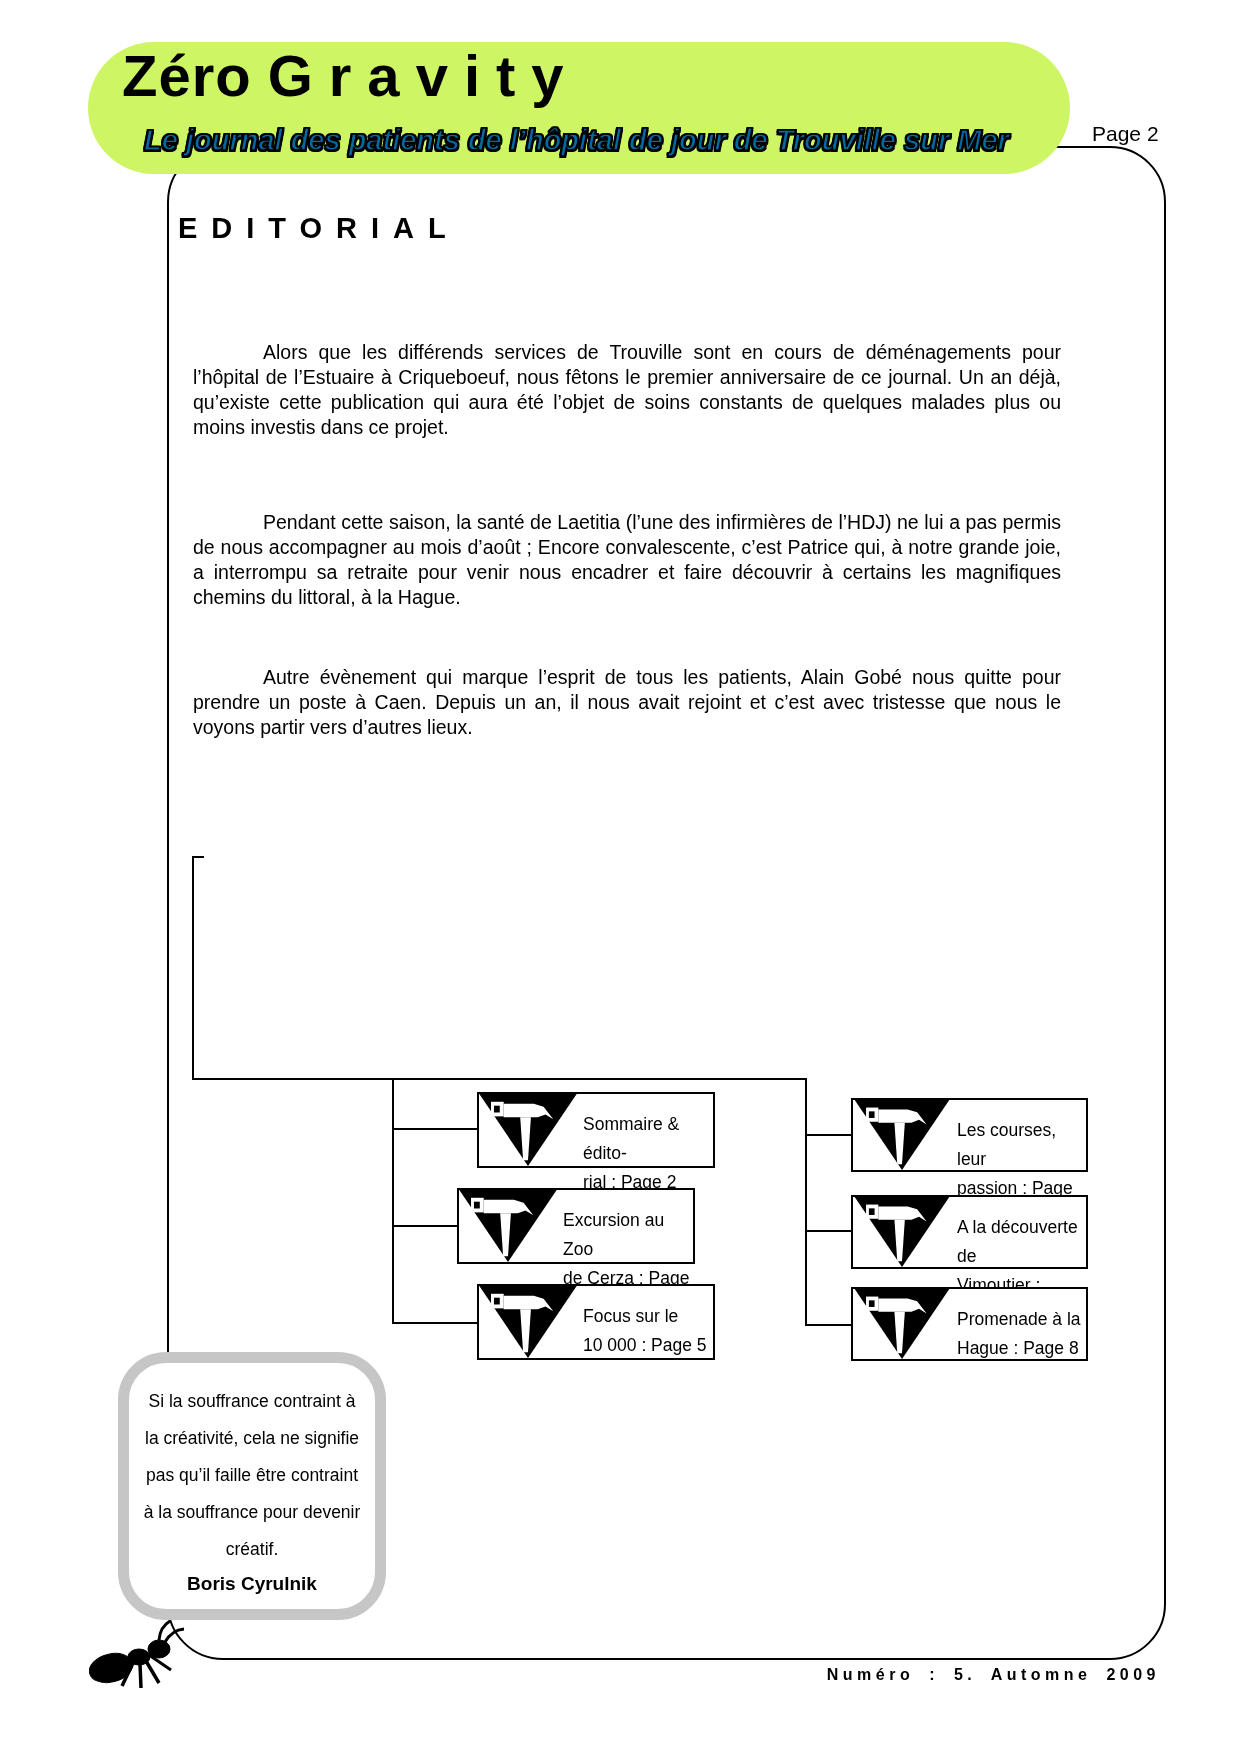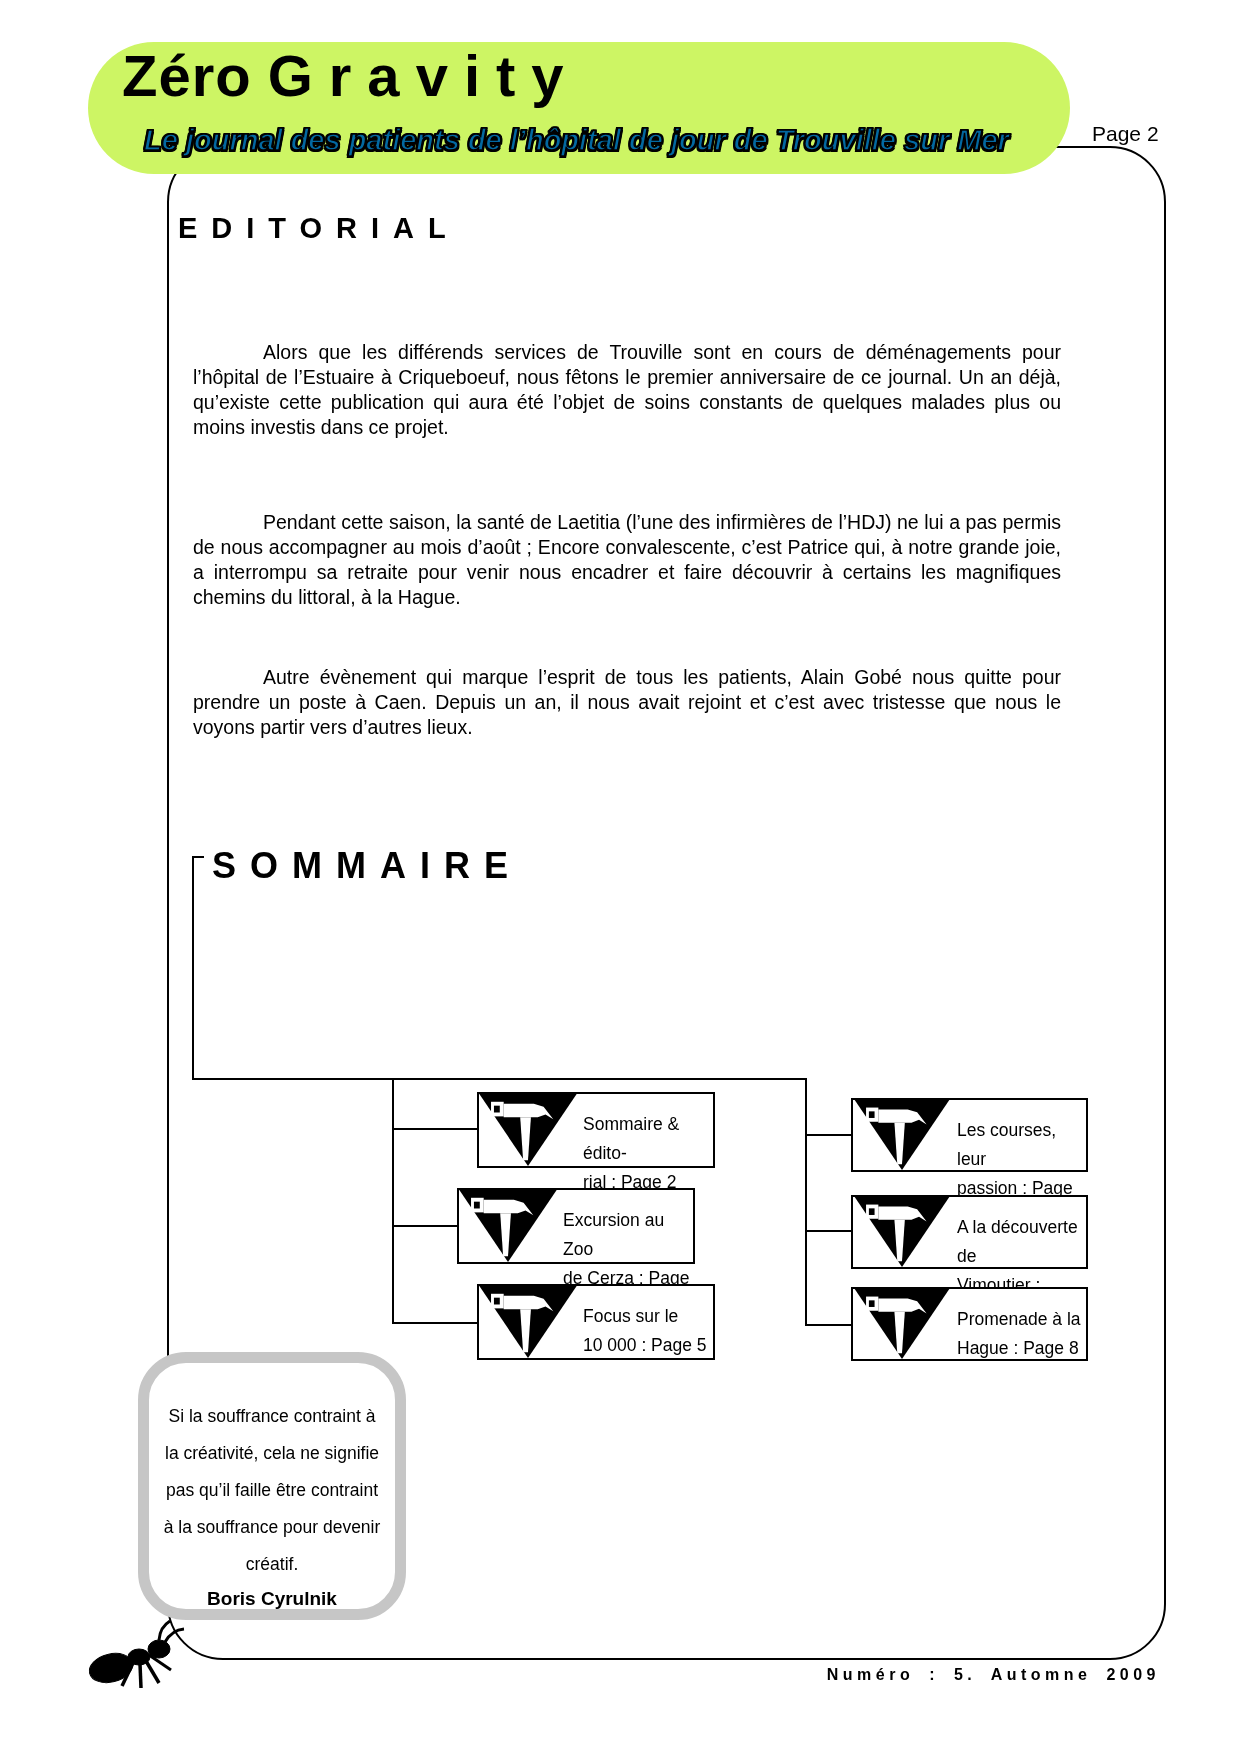--- a/index.html
+++ b/index.html
@@ -41,21 +41,21 @@
   
   .sbox{position:absolute;width:238px;height:76px;border:2px solid #000;
         background:#fff;display:flex;align-items:flex-start;z-index:2;box-sizing:border-box;}
   .sicon{flex:none;width:98px;height:72px;}
   .sicon svg{display:block;}
   .stext{flex:1;padding:16px 2px 0 6px;font-size:17.5px;line-height:29px;}
 
   
   .quote{position:absolute;left:118px;top:1352px;width:268px;height:268px;
          background:#fff;border:11px solid #c6c6c6;border-radius:48px;z-index:3;
-         box-sizing:border-box;text-align:center;padding-top:35px;margin-left:20px;}
+         box-sizing:border-box;text-align:center;padding-top:20px;}
   .quote .ql{font-size:17.5px;line-height:37px;}
   .quote .qa{font-size:19px;font-weight:bold;margin-top:5px;}
 
   .footer{position:absolute;top:1666px;right:80px;font-size:16px;font-weight:bold;
           letter-spacing:4.5px;word-spacing:6px;z-index:2;white-space:nowrap;}
 
   .ant{position:absolute;left:85px;top:1612px;z-index:4;}
 </style>
 </head>
 <body>
@@ -70,21 +70,20 @@
     <div class="subtitle">Le journal des patients de l’hôpital de jour de Trouville sur Mer</div>
   </div>
 
   <div class="h-edit">EDITORIAL</div>
   <div class="bodytext">
     <p class="p1">Alors que les différends services de Trouville sont en cours de déménagements pour l’hôpital de l’Estuaire à Criqueboeuf, nous fêtons le premier anniversaire de ce journal. Un an déjà, qu’existe cette publication qui aura été l’objet de soins constants de quelques malades plus ou moins investis dans ce projet.</p>
     <p class="p2">Pendant cette saison, la santé de Laetitia (l’une des infirmières de l’HDJ) ne lui a pas permis de nous accompagner au mois d’août ; Encore convalescente, c’est Patrice qui, à notre grande joie, a interrompu sa retraite pour venir nous encadrer et faire découvrir à certains les magnifiques chemins du littoral, à la Hague.</p>
     <p class="p3">Autre évènement qui marque l’esprit de tous les patients, Alain Gobé nous quitte pour prendre un poste à Caen. Depuis un an, il nous avait rejoint et c’est avec tristesse que nous le voyons partir vers d’autres lieux.</p>
   </div>
 
-  <div class="h-somm">SOMMAIRE</div>
 
   <div class="ln" style="left:192px;top:856px;width:12px;height:2px;"></div>
   <div class="ln" style="left:192px;top:856px;width:2px;height:224px;"></div>
   <div class="ln" style="left:192px;top:1078px;width:615px;height:2px;"></div>
   <div class="ln" style="left:392px;top:1078px;width:2px;height:246px;"></div>
   <div class="ln" style="left:392px;top:1128px;width:85px;height:2px;"></div>
   <div class="ln" style="left:392px;top:1225px;width:85px;height:2px;"></div>
   <div class="ln" style="left:392px;top:1322px;width:85px;height:2px;"></div>
   <div class="ln" style="left:805px;top:1078px;width:2px;height:248px;"></div>
   <div class="ln" style="left:805px;top:1134px;width:46px;height:2px;"></div>

